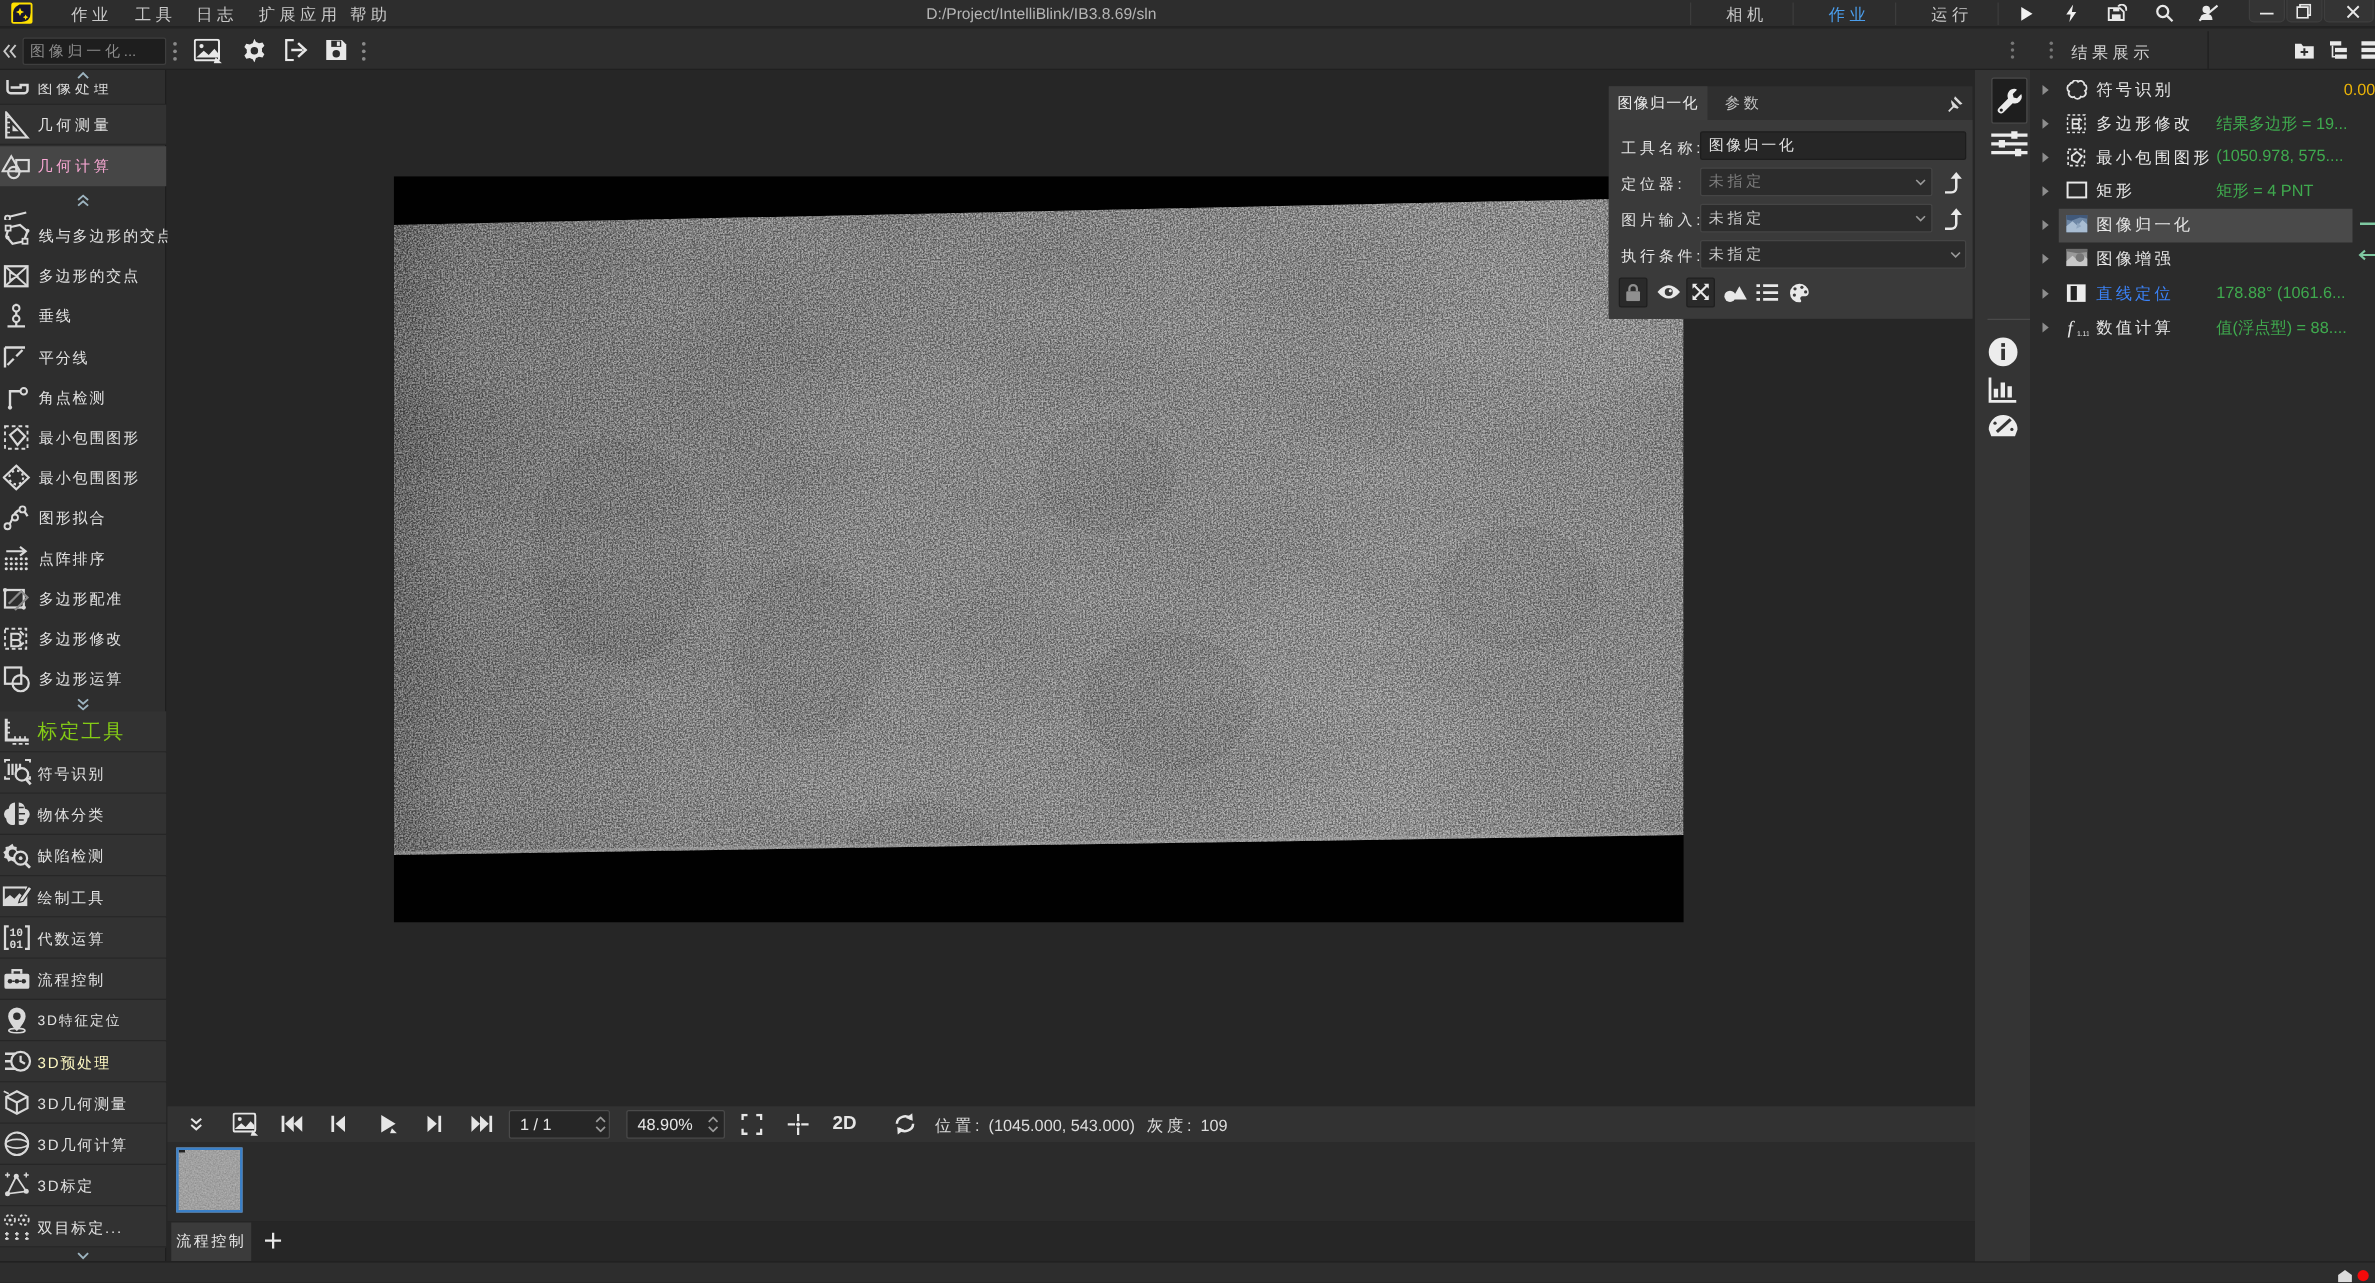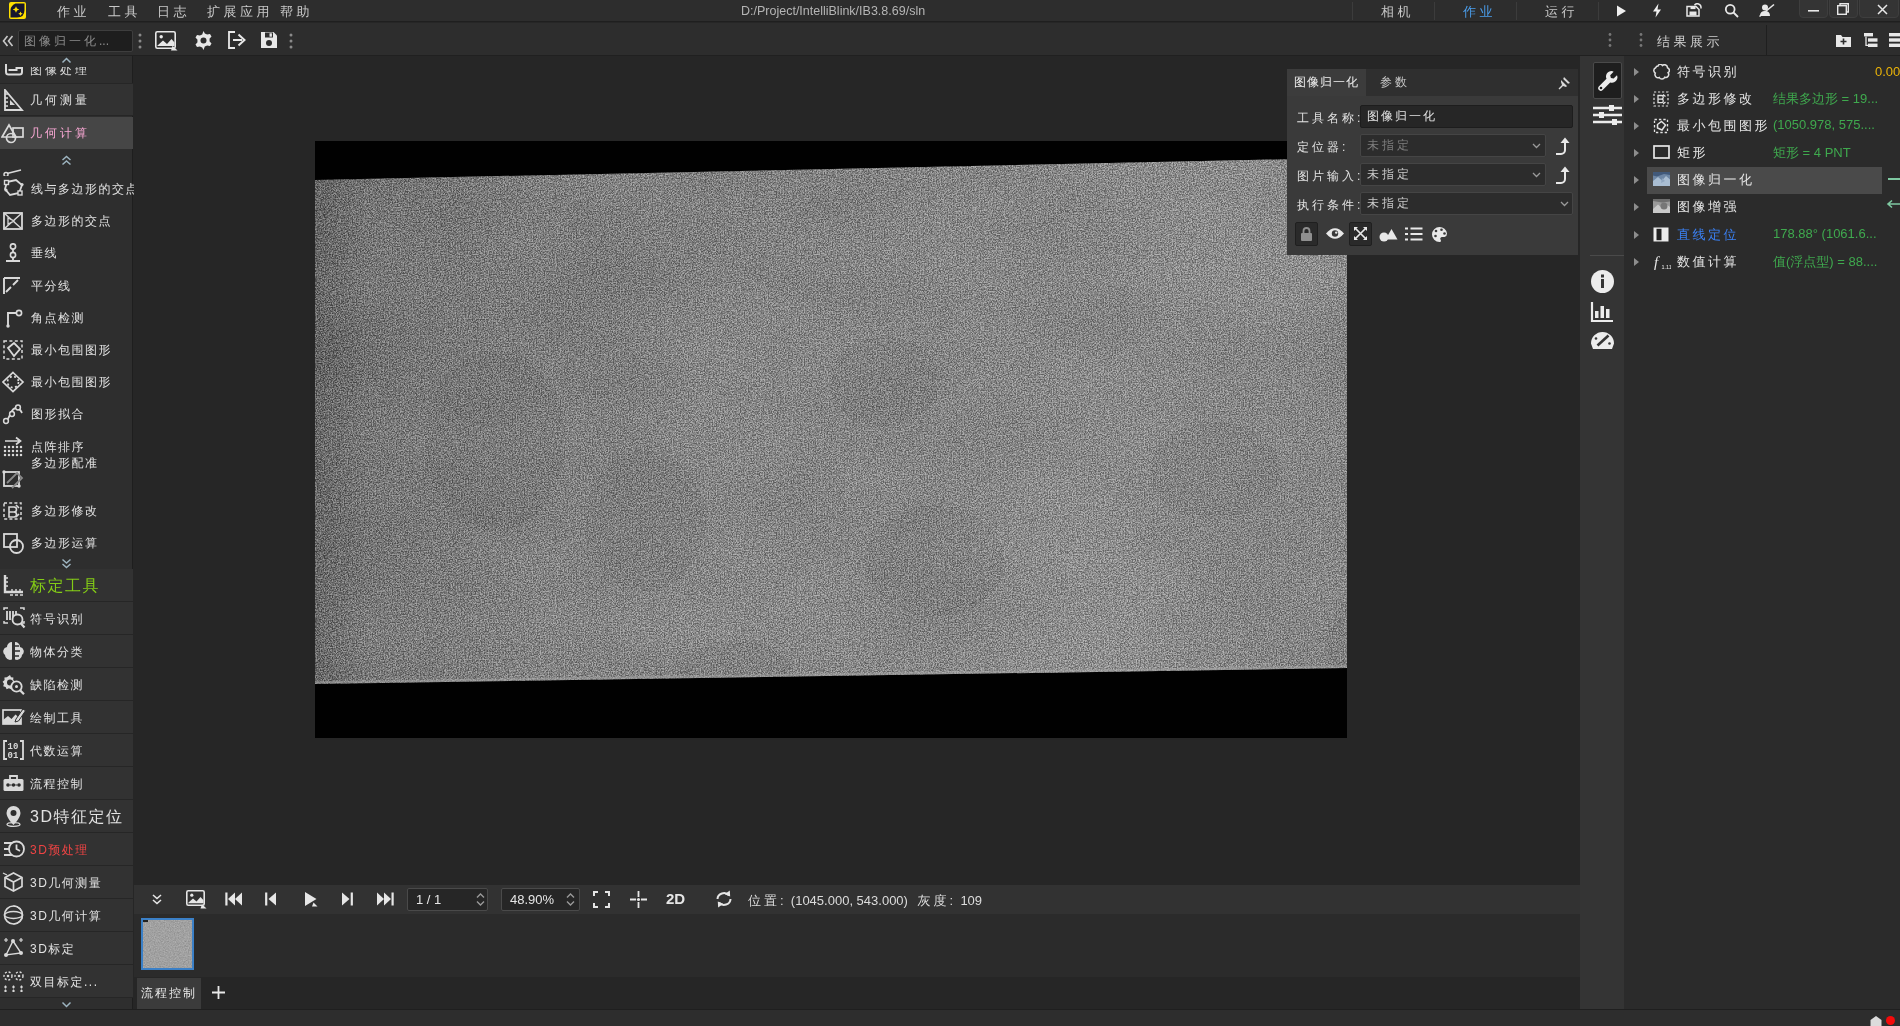--- a/index.html
+++ b/index.html
@@ -232,21 +232,21 @@
   </div>
 <div class="abs txt" style="left:31px;top:431px;height:32px;line-height:33px;color:#e2e2e2;font-size:12px;letter-spacing:1.5px">点阵排序</div>
 <div class="abs" style="left:2px;top:468px">
     <svg width="23" height="22" viewBox="0 0 23 22">
       <rect x="2" y="4" width="15" height="14" fill="none" stroke="#d9d9d9" stroke-width="1.8"></rect>
       <path d="M5 15 L15 5 L20 10 L10 20" fill="none" stroke="#8a8a8a" stroke-width="1.8"></path>
       <circle cx="2" cy="4" r="1.7" fill="#d9d9d9"></circle>
       <circle cx="17" cy="18" r="1.7" fill="#d9d9d9"></circle>
     </svg>
   </div>
-<div class="abs txt" style="left:31px;top:447px;height:32px;line-height:33px;color:#e2e2e2;font-size:12px;letter-spacing:1.5px">多边形配准</div>
+<div class="abs txt" style="left:31px;top:463px;height:32px;line-height:33px;color:#e2e2e2;font-size:12px;letter-spacing:1.5px">多边形配准</div>
 <div class="abs" style="left:2px;top:500px">
     <svg width="23" height="22" viewBox="0 0 23 22">
       <rect x="2" y="3" width="17" height="16" fill="none" stroke="#d9d9d9" stroke-width="1.5" stroke-dasharray="3 2.2"></rect>
       <path d="M7 7 h5 a2.5 2.5 0 0 1 0 5 a2.5 2.5 0 0 1 0 5 h-5 Z M7 12 h5 M14 5 l3 3 M14 17 l3-3" fill="none" stroke="#d9d9d9" stroke-width="1.6"></path>
     </svg>
   </div>
 <div class="abs txt" style="left:31px;top:495px;height:32px;line-height:33px;color:#e2e2e2;font-size:12px;letter-spacing:1.5px">多边形修改</div>
 <div class="abs" style="left:2px;top:532px">
     <svg width="23" height="22" viewBox="0 0 23 22">
       <rect x="2" y="2" width="13" height="13" fill="none" stroke="#d9d9d9" stroke-width="1.8"></rect>
@@ -327,30 +327,30 @@
   </div>
 <div class="abs txt" style="left:30px;top:767px;height:33px;line-height:34px;color:#e2e2e2;font-size:12px;letter-spacing:1.5px">流程控制</div>
 <div class="abs" style="left:0;top:800px;width:133px;height:33px;background:#323232;border-bottom:1px solid #262626"></div>
 <div class="abs" style="left:2px;top:805px">
     <svg width="23" height="22" viewBox="0 0 23 22">
       <path d="M11.5 1 a7 7 0 0 1 7 7 c0 5 -7 12 -7 12 s-7 -7 -7 -12 a7 7 0 0 1 7 -7 Z" fill="#d9d9d9"></path>
       <circle cx="11.5" cy="8" r="3" fill="#2e2e2e"></circle>
       <ellipse cx="11.5" cy="19.5" rx="6.5" ry="1.8" fill="none" stroke="#d9d9d9" stroke-width="1.3"></ellipse>
     </svg>
   </div>
-<div class="abs txt" style="left:30px;top:800px;height:33px;line-height:34px;color:#e2e2e2;font-size:16px;letter-spacing:1.5px">3D特征定位</div>
+<div class="abs txt" style="left:30px;top:800px;height:33px;line-height:34px;color:#e2e2e2;font-size:11px;letter-spacing:1.5px">3D特征定位</div>
 <div class="abs" style="left:0;top:833px;width:133px;height:33px;background:#323232;border-bottom:1px solid #262626"></div>
 <div class="abs" style="left:2px;top:838px">
     <svg width="23" height="22" viewBox="0 0 23 22">
       <path d="M2 5 h8 M2 11 h6 M2 17 h8" stroke="#d9d9d9" stroke-width="2"></path>
       <circle cx="14.5" cy="11" r="7.5" fill="#2e2e2e" stroke="#d9d9d9" stroke-width="1.8"></circle>
       <path d="M14.5 6.5 V11 l3.5 2" fill="none" stroke="#d9d9d9" stroke-width="1.8"></path>
     </svg>
   </div>
-<div class="abs txt" style="left:30px;top:833px;height:33px;line-height:34px;color:#ef4444;font-size:12px;letter-spacing:1.5px">3D预处理</div>
+<div class="abs txt" style="left:30px;top:833px;height:33px;line-height:34px;color:#fef9c3;font-size:12px;letter-spacing:1.5px">3D预处理</div>
 <div class="abs" style="left:0;top:866px;width:133px;height:33px;background:#323232;border-bottom:1px solid #262626"></div>
 <div class="abs" style="left:2px;top:871px">
     <svg width="23" height="22" viewBox="0 0 23 22">
       <path d="M11.5 2 L20 6.5 V15.5 L11.5 20 L3 15.5 V6.5 Z" fill="none" stroke="#d9d9d9" stroke-width="1.7"></path>
       <path d="M3 6.5 L11.5 11 L20 6.5 M11.5 11 V20" fill="none" stroke="#d9d9d9" stroke-width="1.7"></path>
       <path d="M1 2 l4 2" stroke="#d9d9d9" stroke-width="1.3"></path>
     </svg>
   </div>
 <div class="abs txt" style="left:30px;top:866px;height:33px;line-height:34px;color:#e2e2e2;font-size:12px;letter-spacing:1.5px">3D几何测量</div>
 <div class="abs" style="left:0;top:899px;width:133px;height:33px;background:#323232;border-bottom:1px solid #262626"></div>

